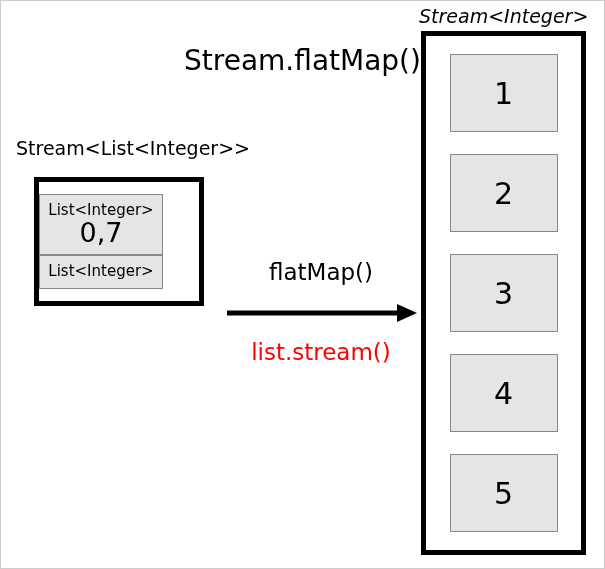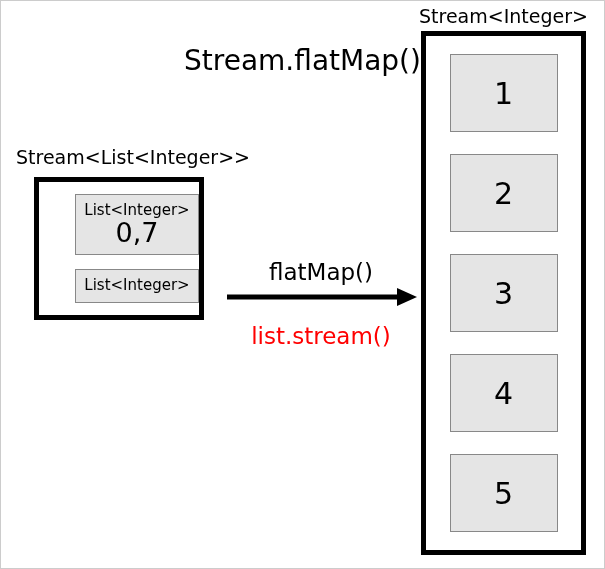--- a/index.html
+++ b/index.html
@@ -8,43 +8,43 @@
     font-family:"DejaVu Sans","Liberation Sans",Arial,sans-serif;
     background:#fff;box-sizing:border-box;border:1px solid #ccc;
     position:relative;
   }
   .title{
     position:absolute;top:8px;left:0;right:0;text-align:center;
     font-size:28px;font-weight:400;margin-top:35px;
   }
   
   .left-label{
-    position:absolute;left:15px;top:145px;font-size:19px;
+    position:absolute;left:15px;top:136px;font-size:19px;
   }
   .left-box{
     position:absolute;left:33px;top:176px;width:170px;
     border:5px solid #000;box-sizing:border-box;
-    padding:12px 0;display:flex;flex-direction:column;align-items:flex-end;gap:14px;
+    padding:12px 0;display:flex;flex-direction:column;align-items:flex-start;
   }
   .list-cell{
     width:122px;border:1px solid #888;background:#e5e5e5;
     text-align:center;padding:6px 0 8px 0;
   }
   .list-cell .typ{font-size:15px;display:block}
   .list-cell .val{font-size:27px;display:block;line-height:1}
   
   .arrow-wrap{
     position:absolute;left:224px;top:258px;width:192px;text-align:center;
   }
-  .arrow-top{font-size:23px;margin-bottom:2px}
+  .arrow-top{font-size:23px;margin-bottom:18px}
   .arrow-bot{font-size:23px;color:#ff0000;margin-top:16px}
   .arrow{display:block;margin:0 auto}
   
   .right-label{
-    position:absolute;left:418px;top:4px;font-size:19px;
+    position:absolute;left:418px;top:4px;font-size:19px;font-style:italic;
   }
   .right-box{
     position:absolute;left:420px;top:30px;width:165px;
     border:5px solid #000;box-sizing:border-box;
     padding:18px 0;display:flex;flex-direction:column;align-items:center;gap:22px;
   }
   .int-cell{
     width:106px;height:76px;border:1px solid #888;background:#e5e5e5;
     display:flex;align-items:center;justify-content:center;
     font-size:30px;

